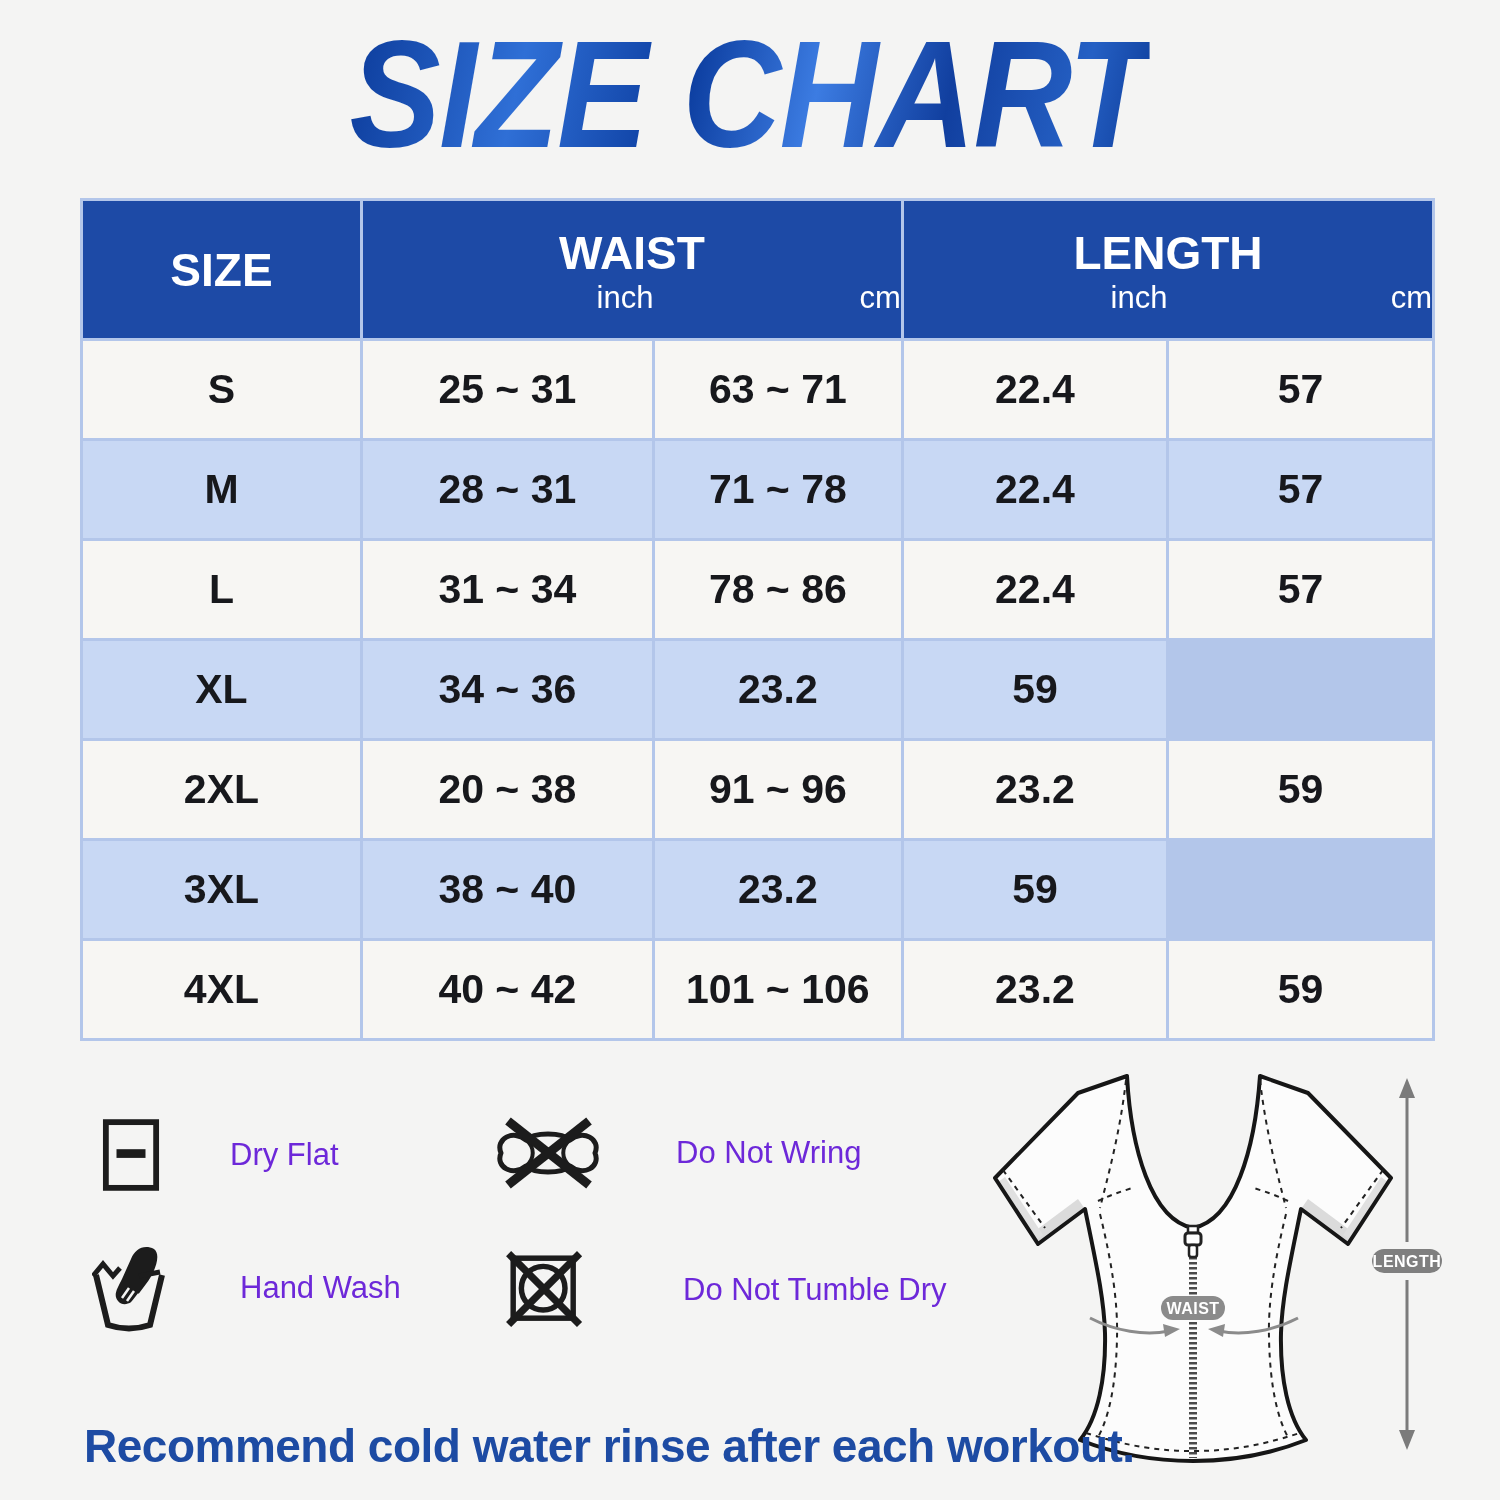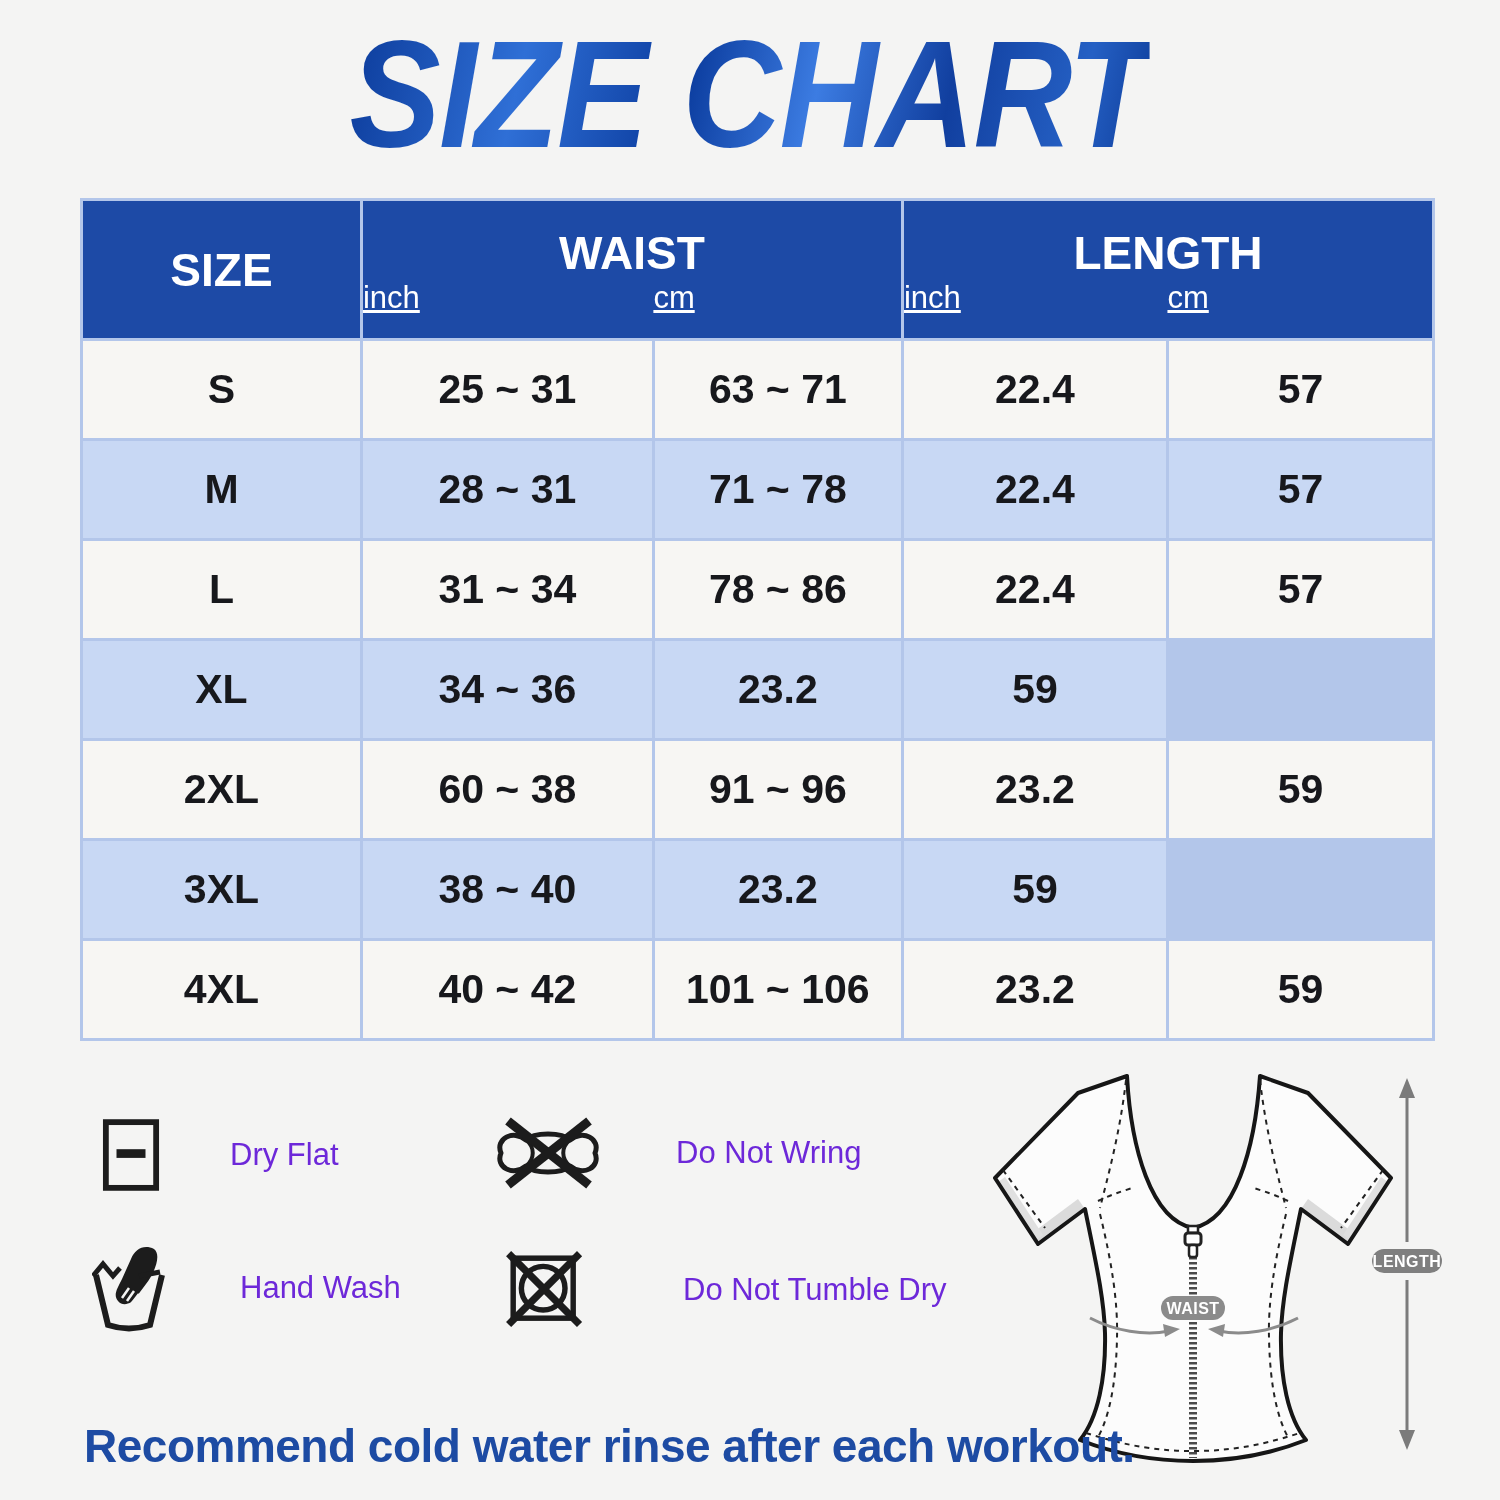--- a/index.html
+++ b/index.html
@@ -15,21 +15,21 @@
 
   
   .size-table{position:absolute;left:80px;top:198px;width:1349px;
     background:#b3c6ea;border:3px solid #b3c6ea;display:flex;flex-direction:column;gap:3px;}
   .thead{display:grid;grid-template-columns:279fr 542fr 532fr;gap:3px;height:137px;}
   .thead>div{background:#1d4aa6;color:#ffffff;}
   .th-size{display:flex;align-items:center;justify-content:center;font-size:46px;font-weight:bold;}
   .th-group{display:flex;flex-direction:column;justify-content:center;padding-top:6px;}
   .th-main{text-align:center;font-size:46px;font-weight:bold;line-height:1.05;}
   .th-subs{display:grid;font-size:31px;font-weight:normal;margin-top:3px;}
-  .th-subs span{text-align:left;text-decoration:underline;}
+  .th-subs span{text-align:right;}
   .subs-waist{grid-template-columns:291fr 248fr;}
   .subs-length{grid-template-columns:264fr 265fr;}
   .trow{display:grid;grid-template-columns:279fr 291fr 248fr 264fr 265fr;gap:3px;height:97px;}
   .trow>div{display:flex;align-items:center;justify-content:center;
     font-size:41px;font-weight:bold;color:#17181c;background:#f7f6f3;}
   .trow.alt>div{background:#c8d8f4;}
 
   
   .care-item{position:absolute;}
   .care-item .care-label{position:absolute;top:50%;transform:translateY(-50%);
@@ -104,21 +104,21 @@
       <div>57</div>
     </div>
     <div class="trow alt">
       <div>XL</div>
       <div>34 ~ 36</div>
       <div>23.2</div>
       <div>59</div>
     </div>
     <div class="trow">
       <div>2XL</div>
-      <div>60 ~ 38</div>
+      <div>20 ~ 38</div>
       <div>91 ~ 96</div>
       <div>23.2</div>
       <div>59</div>
     </div>
     <div class="trow alt">
       <div>3XL</div>
       <div>38 ~ 40</div>
       <div>23.2</div>
       <div>59</div>
     </div>

